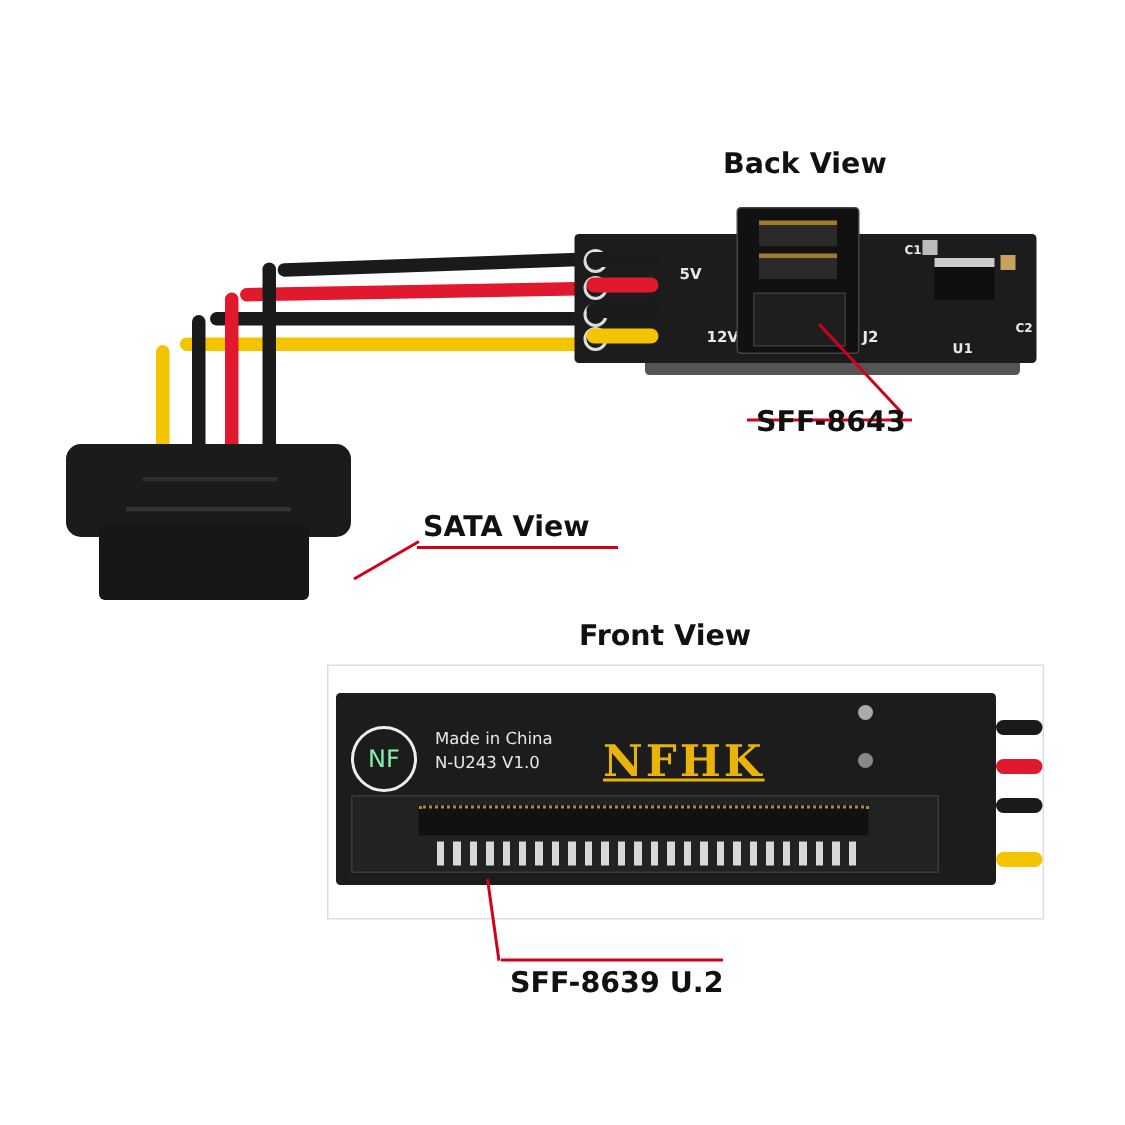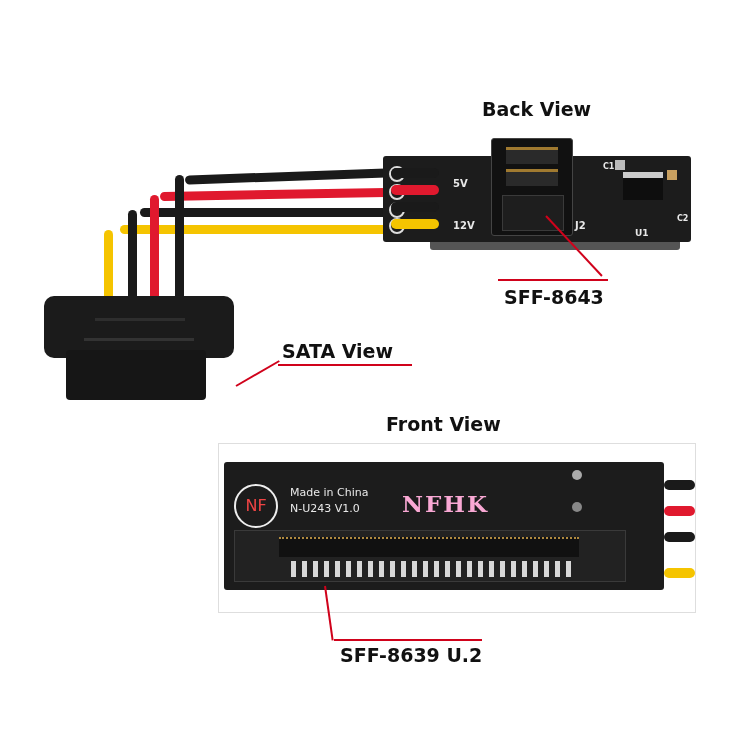--- a/index.html
+++ b/index.html
@@ -41,56 +41,56 @@
   <div class="abs" style="left:6px; top:10px; width:12px; height:12px; border:2px solid #ddd; border-radius:50%;"></div>
   <div class="abs" style="left:6px; top:28px; width:12px; height:12px; border:2px solid #ddd; border-radius:50%;"></div>
   <div class="abs" style="left:6px; top:46px; width:12px; height:12px; border:2px solid #ddd; border-radius:50%;"></div>
   <div class="abs" style="left:6px; top:62px; width:12px; height:12px; border:2px solid #ddd; border-radius:50%;"></div>
 
   <div class="wire" style="left:8px; top:12px; width:48px; height:10px; background:#1a1a1a;"></div>
   <div class="wire" style="left:8px; top:29px; width:48px; height:10px; background:#e0192e;"></div>
   <div class="wire" style="left:8px; top:46px; width:48px; height:10px; background:#1a1a1a;"></div>
   <div class="wire" style="left:8px; top:63px; width:48px; height:10px; background:#f5c400;"></div>
   <span class="silk" style="left:70px; top:22px;">5V</span>
-  <span class="silk" style="left:70px; top:64px;">12V</span>
+  <span class="silk" style="left:88px; top:64px;">12V</span>
 
   <div class="abs" style="left:108px; top:-18px; width:80px; height:96px; background:#111; border:1px solid #444; border-radius:3px;">
     <div class="abs" style="left:14px; top:8px; width:52px; height:14px; background:#2a2a2a; border-top:3px solid #a07a30;"></div>
     <div class="abs" style="left:14px; top:30px; width:52px; height:14px; background:#2a2a2a; border-top:3px solid #a07a30;"></div>
     <div class="abs" style="left:10px; top:56px; width:60px; height:34px; background:#1e1e1e; border:1px solid #3a3a3a;"></div>
   </div>
   <span class="silk" style="left:192px; top:40px;margin-top:24px;">J2</span>
   <span class="silk" style="left:220px; top:6px; font-size:8px;">C1</span>
   <span class="silk" style="left:294px; top:26px; font-size:8px;margin-top:32px;">C2</span>
   <span class="silk" style="left:252px; top:52px; font-size:9px;margin-top:20px;">U1</span>
 
   <div class="abs" style="left:240px; top:16px; width:40px; height:22px; background:#0e0e0e; border-top:6px solid #ccc;"></div>
   <div class="abs" style="left:232px; top:4px; width:10px; height:10px; background:#bbb;"></div>
   <div class="abs" style="left:284px; top:14px; width:10px; height:10px; background:#c9a060;"></div>
 </div>
 <div class="abs" style="left:430px; top:242px; width:250px; height:8px; background:#555; border-radius:0 0 3px 3px;"></div>
 
 <div class="leader" style="left:546px; top:215px; width:82px; transform:rotate(47deg);"></div>
 <div class="leader" style="left:498px; top:279px; width:110px;"></div>
-<div class="label" style="left:504px; top:286px;">SFF-8643</div>
+<div class="label" style="left:504px; top:270px;">SFF-8643</div>
 
 <div class="leader" style="left:236px; top:385px; width:50px; transform:rotate(-30deg);"></div>
 <div class="leader" style="left:278px; top:364px; width:134px;"></div>
 <div class="label" style="left:282px; top:340px;">SATA View</div>
 
 <div class="label" style="left:386px; top:413px;">Front View</div>
 
 <div style="position:absolute; left:218px; top:443px; width:476px; height:168px; border:1px solid #dedede; background:#fff;">
   <div class="pcb" style="left:5px; top:18px; width:440px; height:128px;">
-    <div class="abs" style="left:10px; top:22px; width:40px; height:40px; border:2px solid #eee; border-radius:50%; color:#ef4444; font-size:16px; text-align:center; line-height:40px;">
+    <div class="abs" style="left:10px; top:22px; width:40px; height:40px; border:2px solid #eee; border-radius:50%; color:#86efac; font-size:16px; text-align:center; line-height:40px;">
       <span>NF</span>
     </div>
     <span class="silk" style="left:66px; top:24px; font-weight:normal; font-size:11px;">Made in China</span>
     <span class="silk" style="left:66px; top:40px; font-weight:normal; font-size:11px;">N-U243 V1.0</span>
-    <span class="abs" style="left:178px; top:28px; font-family:'DejaVu Serif', serif; font-weight:bold; font-size:23px; color:#f9a8d4; letter-spacing:2px;">NFHK</span>
+    <span class="abs" style="left:178px; top:28px; font-family:'DejaVu Serif', serif; font-weight:bold; font-size:29px; color:#eab308; letter-spacing:2px;text-decoration:underline;">NFHK</span>
     <div class="abs" style="left:348px; top:8px; width:10px; height:10px; border-radius:50%; background:#aaa;"></div>
     <div class="abs" style="left:348px; top:40px; width:10px; height:10px; border-radius:50%; background:#888;"></div>
 
     <div class="abs" style="left:10px; top:68px; width:390px; height:50px; background:#222; border:1px solid #3a3a3a;">
       <div class="abs" style="left:44px; top:6px; width:300px; height:18px; background:#111; border-top:2px dotted #b08a40;"></div>
       <div class="abs" style="left:56px; top:30px; width:280px; height:16px; background:repeating-linear-gradient(90deg,#d8d8d8 0 5px,#222 5px 11px);"></div>
     </div>
   </div>
   <div class="wire" style="left:445px; top:36px; width:31px; height:10px; background:#1a1a1a;"></div>
   <div class="wire" style="left:445px; top:62px; width:31px; height:10px; background:#e0192e;"></div>

